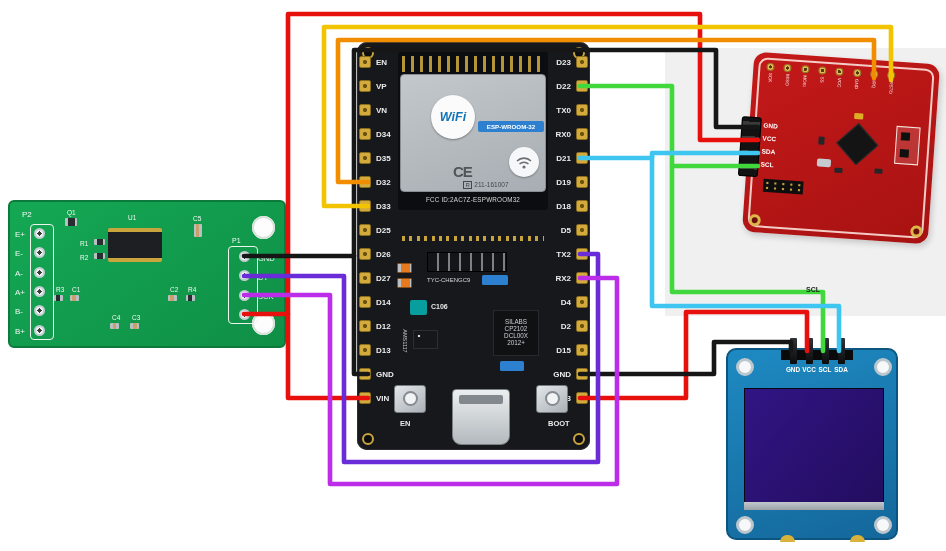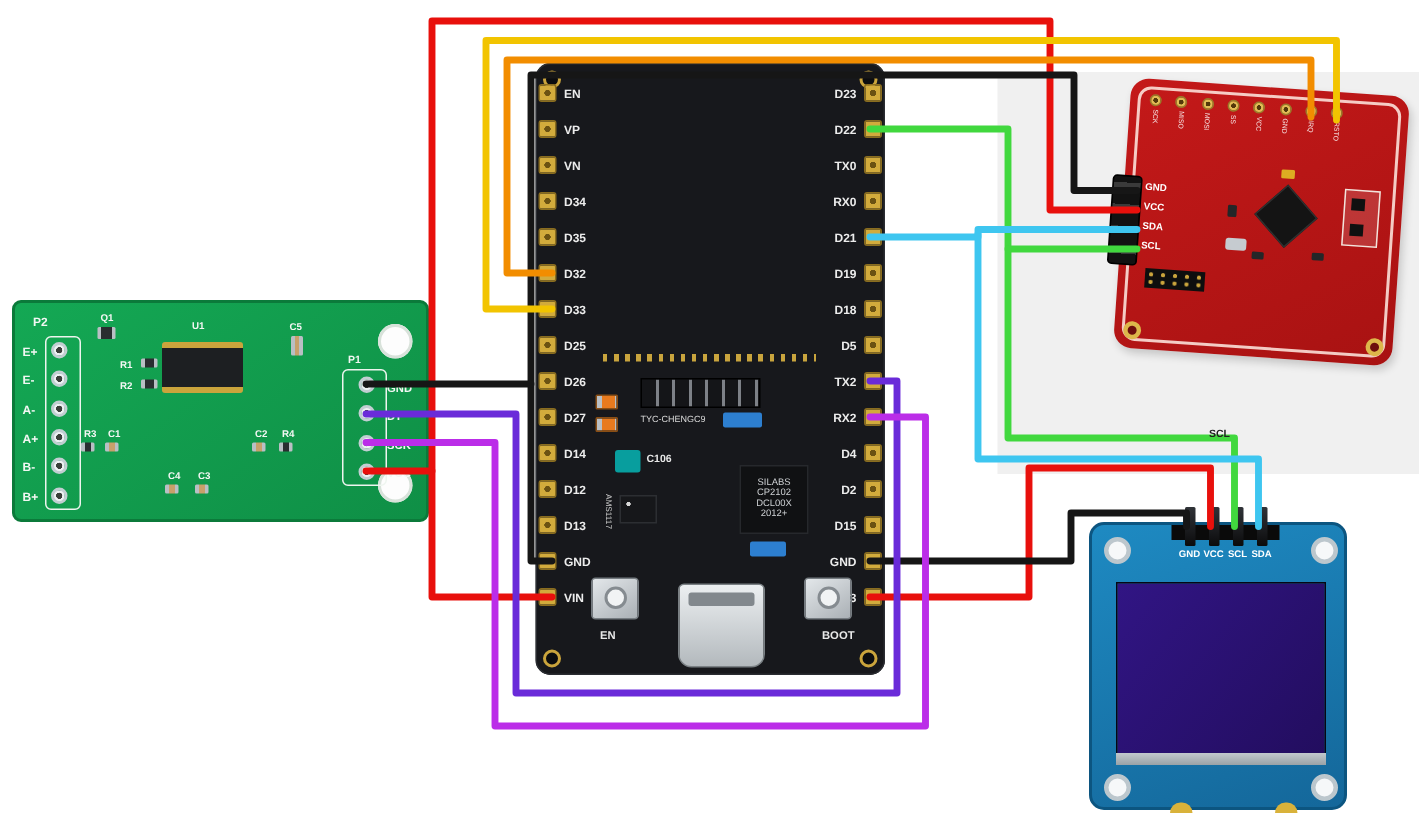--- a/index.html
+++ b/index.html
@@ -9,21 +9,21 @@
 
   
   #wire-layer{position:absolute;left:0;top:0;z-index:40;pointer-events:none;}
   #wire-layer polyline{fill:none;stroke-width:4.6;stroke-linecap:round;stroke-linejoin:round;}
 
   
   #pn532-backdrop{position:absolute;left:665px;top:48px;width:281px;height:268px;background:#f0f0f0;z-index:1;}
 
   
   #hx711{position:absolute;left:8px;top:200px;width:278px;height:148px;background:linear-gradient(145deg,#14a854,#0f8f46);border:2px solid #0b7a3a;border-radius:6px;z-index:10;}
-  .silk{color:#f2f7f3;font-weight:bold;}
+  .silk{color:#f2f7f3;font-weight:normal;}
   .mount{position:absolute;width:23px;height:23px;border-radius:50%;background:#fdfdfd;box-shadow:0 0 0 2px #d8e2da inset;}
   .frame{position:absolute;border:1.6px solid #eef5ef;border-radius:4px;}
   .hx-row{position:absolute;left:0;right:0;height:12px;}
   .hole{display:inline-block;width:11px;height:11px;border-radius:50%;background:radial-gradient(circle,#3a3f3a 0 2px,#eef2f3 2.2px);border:2px solid #c2ced2;}
   .hx-llabel{position:absolute;left:5px;top:1px;width:18px;font-size:8px;}
   .hx-lhole{position:absolute;left:24px;top:-1px;}
   .hx-phole{position:absolute;left:229px;top:-1px;}
   .hx-plabel{position:absolute;left:248px;top:1.5px;font-size:7.5px;}
   #u1-chip{position:absolute;left:98px;top:26px;width:54px;height:34px;background:#1d1f22;border-radius:2px;border-top:4px solid #caa43c;border-bottom:4px solid #caa43c;}
   .smd{position:absolute;background:linear-gradient(90deg,#b9bfc4 0 2.5px,#2a2d30 2.5px calc(100% - 2.5px),#b9bfc4 calc(100% - 2.5px));border-radius:1px;}
@@ -315,20 +315,39 @@
         <div class="pin-row r" style="left: 0px; top: 326px;">
           <span class="pad"></span>
           <span class="pin-label">GND</span>
         </div>
         <div class="pin-row r" style="left: 0px; top: 350px;">
           <span class="pad"></span>
           <span class="pin-label">3V3</span>
         </div>
       </div>
 
+    <div id="esp-module">
+      <div id="esp-antenna"></div>
+      <div id="esp-shield">
+        <div id="wifi-logo">WiFi</div>
+        <div id="model-badge">ESP-WROOM-32</div>
+        <span id="ce-mark">CE</span>
+        <div id="wifi-cert-icon">
+          <svg width="20" height="20" viewBox="0 0 20 20">
+            <path d="M3 9 a10 10 0 0 1 14 0" fill="none" stroke="#6a6f74" stroke-width="1.6"></path>
+            <path d="M5.5 12 a7 7 0 0 1 9 0" fill="none" stroke="#6a6f74" stroke-width="1.6"></path>
+            <circle cx="10" cy="15" r="1.6" fill="#6a6f74"></circle>
+          </svg>
+        </div>
+        <div id="cert-line">
+          <span class="rbox">R</span><span>211-161007</span>
+        </div>
+      </div>
+      <div id="fcc-line">FCC ID:2AC7Z-ESPWROOM32</div>
+    </div>
 
     <div id="dots-row"></div>
 
     <div class="ocap" style="left:40px;top:221px;"></div>
     <div class="ocap" style="left:40px;top:236px;"></div>
     <div id="flash-row"></div>
     <span id="part-text">TYC-CHENGC9</span>
     <div class="blue-badge" style="left:125px;top:233px;width:26px;height:10px;"></div>
 
     <div id="c106-body"></div>

